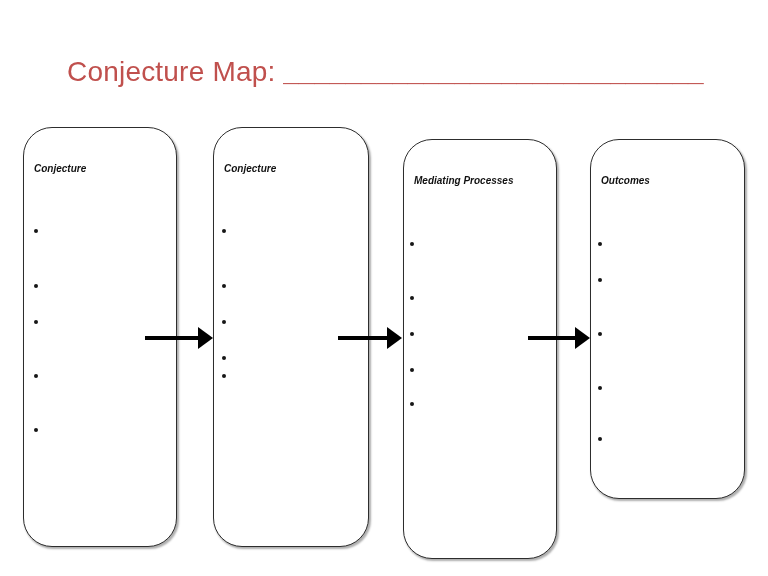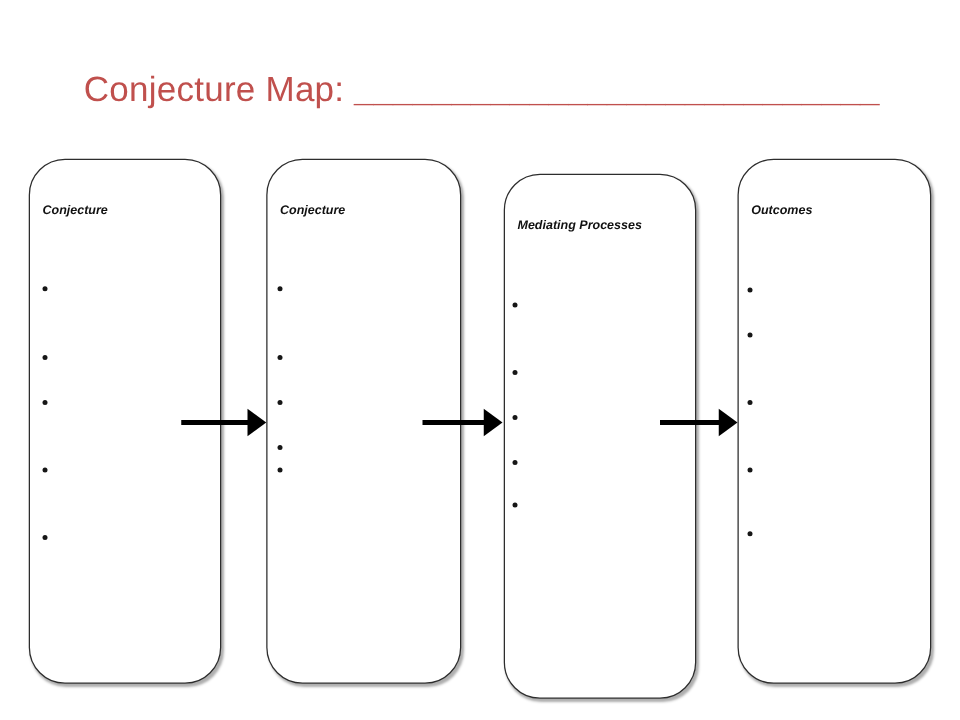--- a/index.html
+++ b/index.html
@@ -34,21 +34,21 @@
     box-sizing:border-box;
     background:#ffffff;
     border:1.5px solid var(--border);
     border-radius:29px;
     box-shadow:1.5px 2px 2px rgba(0,0,0,0.32);
     z-index:1;
   }
   .box1{left:23px;top:127px;width:154px;height:420px;}
   .box2{left:213px;top:127px;width:156px;height:420px;}
   .box3{left:403px;top:127px;width:154px;height:420px;margin-top:12px;}
-  .box4{left:590px;top:127px;width:155px;height:420px;}
+  .box4{left:590px;top:139px;width:155px;height:360px;}
   .box-title{
     margin:0;
     padding:29px 10px 0 10px;
     font-size:10px;
     line-height:23px;
     font-weight:700;
     color:var(--ink);
     font-style:italic;
   }
   .bullet{

